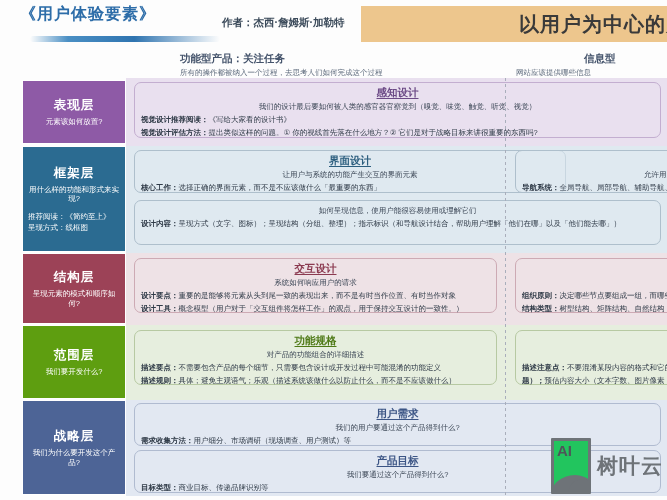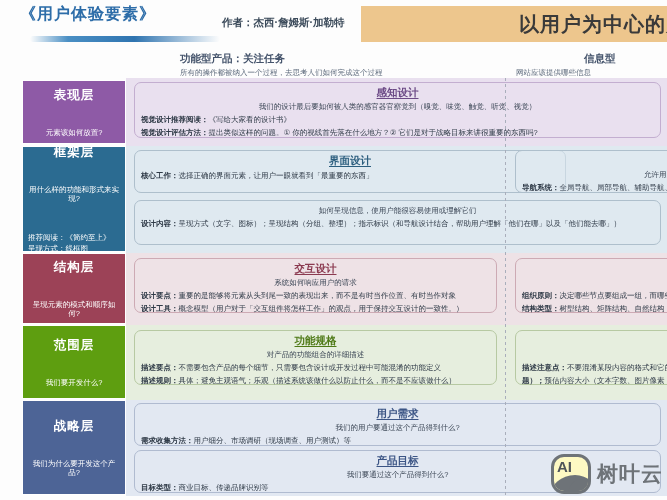--- a/index.html
+++ b/index.html
@@ -50,21 +50,20 @@
 
   
   .grid{ position:absolute; left:0; top:78px; width:667px; height:422px; }
 
   
   .layer{
     position:absolute; left:22px; width:104px;
     display:flex; flex-direction:column; align-items:center; justify-content:center;
     color:#fff; text-align:center; padding:4px 5px;
     border:1px solid #ffffff;
-    gap:21px;
   }
   .layer .ly-name{ font-size:12.5px; font-weight:bold; letter-spacing:1px; }
   .layer .ly-q{ font-size:7.5px; margin-top:3px; line-height:1.25; }
   .layer .ly-extra{ font-size:7.5px; margin-top:7px; line-height:1.5; text-align:left; align-self:flex-start; }
 
   
   .band{ position:absolute; left:126px; width:541px; }
 
   
   .card{
@@ -87,22 +86,22 @@
     position:absolute; left:505px; top:78px; width:1px; height:418px;
     background:repeating-linear-gradient(to bottom,#a9aebb 0 3px, rgba(0,0,0,0) 3px 6px);
   }
 
   
   .watermark{
     position:absolute; right:4px; bottom:6px;
     display:flex; align-items:center; gap:6px;
   }
   .wm-icon{
-    width:40px; height:40px; border:3px solid #6e7378; border-radius:13px;
-    position:relative; overflow:hidden; background:#fef9c3;
+    width:40px; height:56px; border:3px solid #6e7378; border-radius:1px;
+    position:relative; overflow:hidden; background:#22c55e;
   }
   .wm-icon .ai{
     position:absolute; left:3px; top:1px; font-size:15px; font-weight:bold;
     color:#4f5459; font-family:"Liberation Sans",sans-serif;
   }
   .wm-icon .hill{
     position:absolute; left:-4px; bottom:-10px; width:48px; height:26px;
     background:#6e7378;
     border-radius:60% 55% 0 0 / 100% 95% 0 0;
   }
@@ -170,21 +169,22 @@
 
     <div class="card" style="left: 134px; top: 4px; width: 527px; height: 56px; border-color: rgb(195, 174, 208); background: rgba(233, 224, 239, 0.55);">
       <div class="c-title" style="color: rgb(108, 74, 134);">感知设计</div>
       <div class="c-sub">我们的设计最后要如何被人类的感官器官察觉到（嗅觉、味觉、触觉、听觉、视觉）</div>
       <div class="c-line"><b>视觉设计推荐阅读：</b><span>《写给大家看的设计书》</span></div>
       <div class="c-line"><b>视觉设计评估方法：</b><span>提出类似这样的问题。① 你的视线首先落在什么地方？② 它们是对于战略目标来讲很重要的东西吗?</span></div>
     </div>
 
     <div class="card" style="left: 134px; top: 72px; width: 432px; height: 43px; border-color: rgb(174, 191, 204); background: rgba(223, 233, 240, 0.55);">
       <div class="c-title" style="color: rgb(44, 94, 126);">界面设计</div>
-      <div class="c-line"><b>核心工作：</b><span>选择正确的界面元素，让用户一眼就看到「最重要的东西」</span></div>
+      <div class="c-sub">让用户与系统的功能产生交互的界面元素</div>
+      <div class="c-line"><b>核心工作：</b><span>选择正确的界面元素，而不是不应该做什么「最重要的东西」</span></div>
     </div>
 
     <div class="card" style="left: 515px; top: 72px; width: 363px; height: 43px; border-color: rgb(174, 191, 204); background: rgba(223, 233, 240, 0.55);">
       <div class="c-title" style="color: rgb(44, 94, 126);">导航设计</div>
       <div class="c-sub">允许用户在信息架构中穿行，但</div>
       <div class="c-line"><b>导航系统：</b><span>全局导航、局部导航、辅助导航、</span></div>
     </div>
 
     <div class="card" style="left: 134px; top: 122px; width: 527px; height: 45px; border-color: rgb(174, 191, 204); background: rgba(223, 233, 240, 0.55);">
       <div class="c-sub">如何呈现信息，使用户能很容易使用或理解它们</div>

